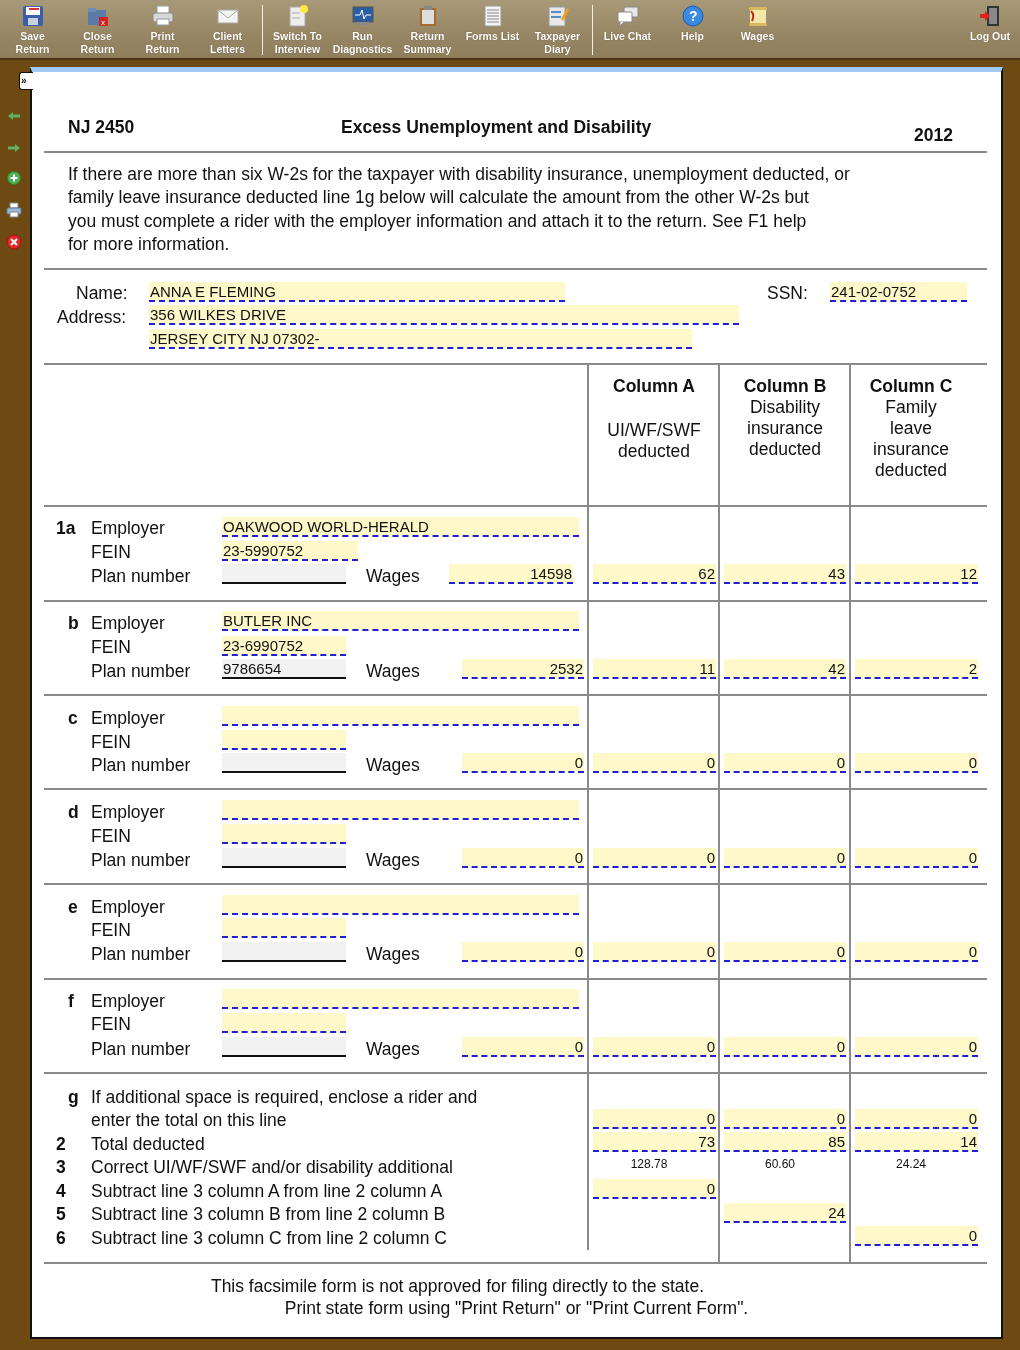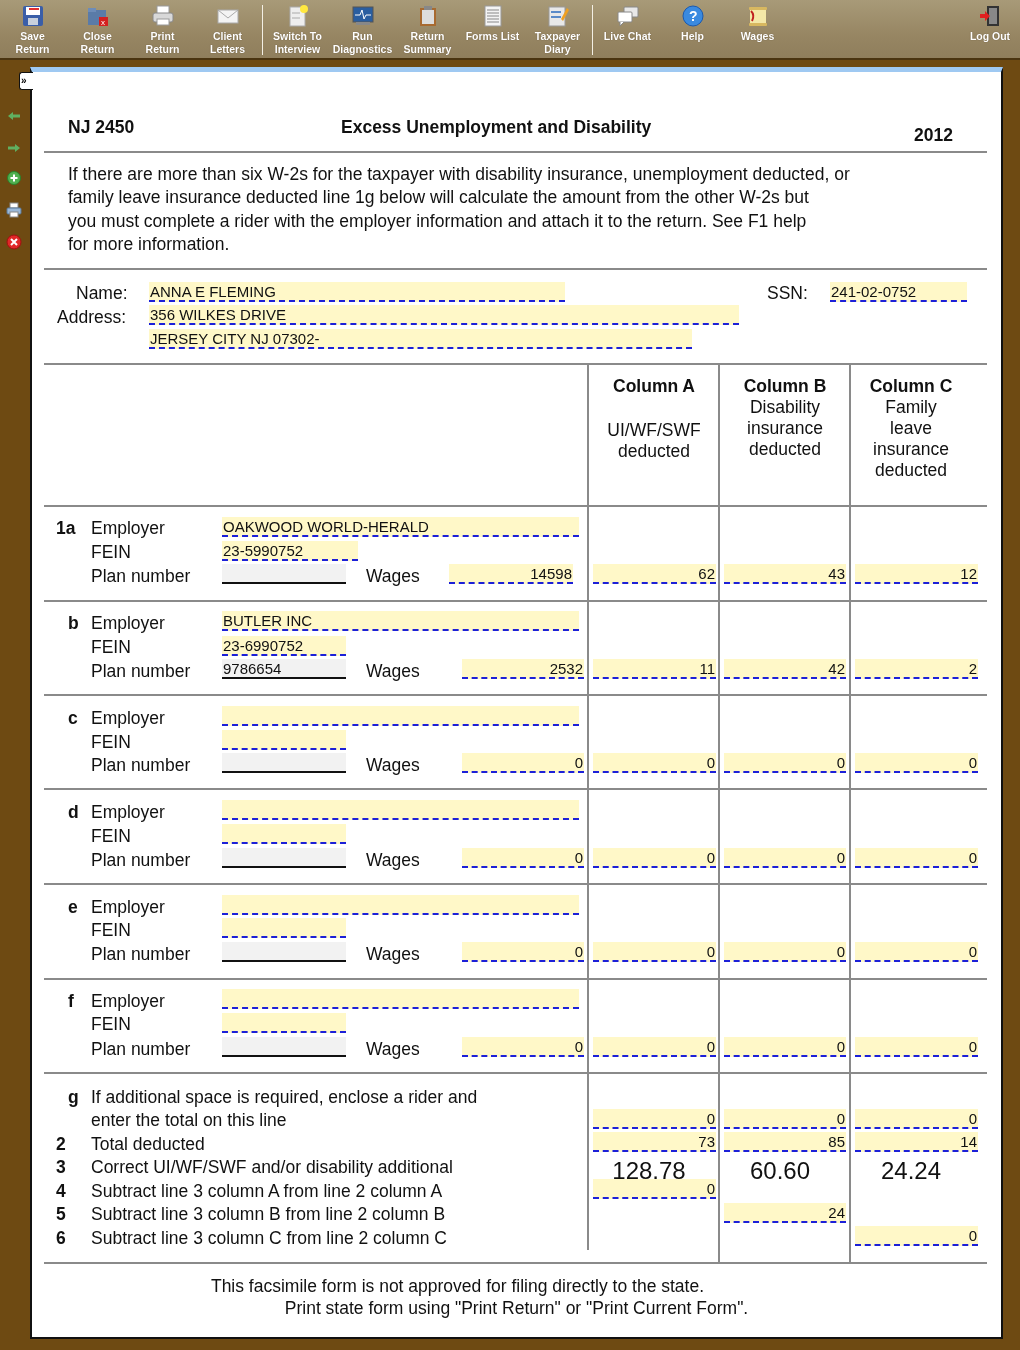--- a/index.html
+++ b/index.html
@@ -25,21 +25,21 @@
 
   .abs { position: absolute; }
   .txt { font-size: 17.5px; color: #111; white-space: nowrap; }
   .bold { font-weight: bold; }
   .hline { position: absolute; height: 2px; background: #8a8a8a; }
   .vline { position: absolute; width: 2px; background: #8a8a8a; }
 
   .fld { position: absolute; height: 20px; background: #fff8c8; border-bottom: 2px dashed #1c20d8; font-size: 15px; line-height: 20px; color: #111; padding: 0 1px; white-space: nowrap; overflow: hidden; }
   .fld.num { text-align: right; }
   .fld.plan { background: #f2f2f2; border-bottom: 2px solid #111; }
-  .calc { position: absolute; font-size: 24px; color: #111; text-align: center; }
+  .calc { position: absolute; font-size: 12px; color: #111; text-align: center; }
 </style>
 </head>
 <body>
 
 <div class="toolbar">
   <div class="tb-btn">
     <div class="tb-icon">
       <svg width="22" height="22">
           <rect x="1" y="1" width="20" height="20" rx="2" fill="#3a5ea8"></rect>
           <rect x="4" y="2" width="14" height="8" fill="#fff"></rect>

